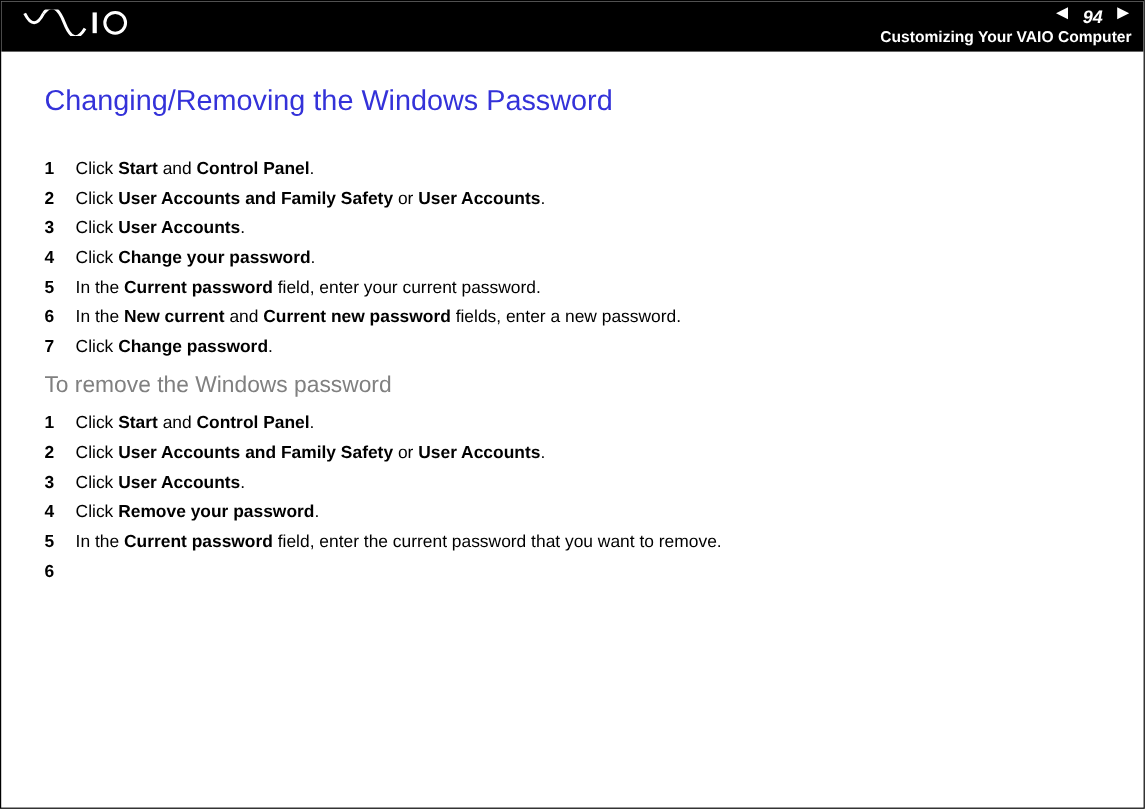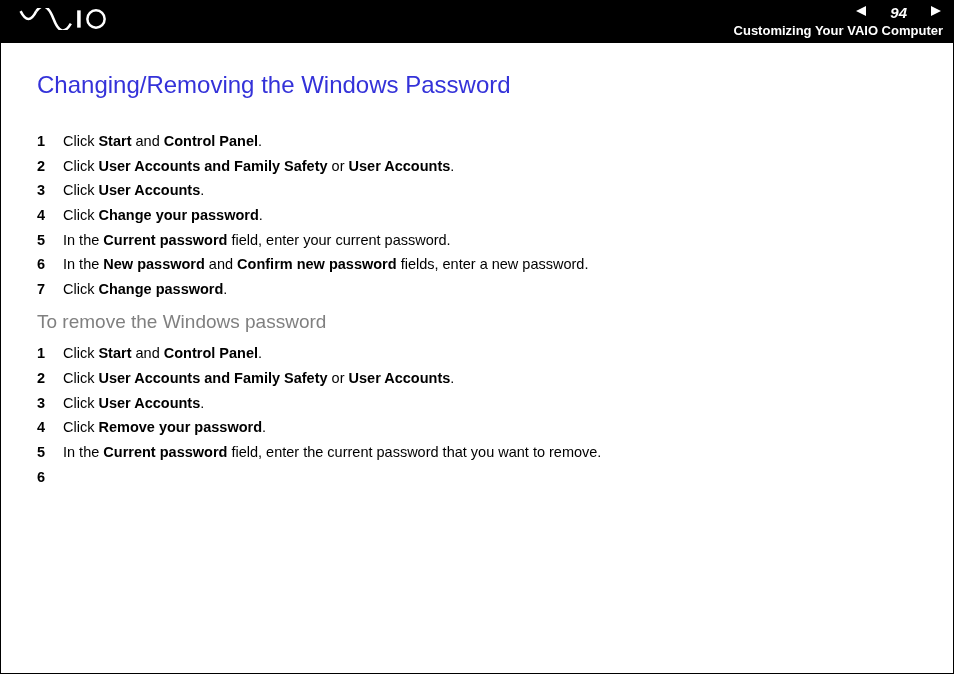--- a/index.html
+++ b/index.html
@@ -16,21 +16,21 @@
       position: relative;
     }
     .logo {
       position: absolute; left: 18px; top: 7px;
       font-weight: bold; letter-spacing: 2px;
       display: flex; align-items: center; gap: 2px;
     }
     .logo svg { height: 22px; }
     .pagenav {
       position: absolute; right: 10px; top: 3px;
-      display: flex; align-items: flex-start; gap: 18px;
+      display: flex; align-items: flex-end; gap: 6px;
     }
     .arrow-left, .arrow-right { cursor: pointer; }
     .pagenum {
       font-style: italic; font-weight: bold; font-size: 15px;
       padding: 0 4px;
     }
     .breadcrumb {
       position: absolute; right: 10px; top: 22px;
       font-weight: bold; font-size: 13px; text-align: center;
     }
@@ -101,21 +101,21 @@
         <li class="step">
           <span class="step-num">4</span>
           <span class="step-text">Click <b>Change your password</b>.</span>
         </li>
         <li class="step">
           <span class="step-num">5</span>
           <span class="step-text">In the <b>Current password</b> field, enter your current password.</span>
         </li>
         <li class="step">
           <span class="step-num">6</span>
-          <span class="step-text">In the <b>New password</b> and <b>Confirm new password</b> fields, enter a new password.</span>
+          <span class="step-text">In the <b>New current</b> and <b>Current new password</b> fields, enter a new password.</span>
         </li>
         <li class="step">
           <span class="step-num">7</span>
           <span class="step-text">Click <b>Change password</b>.</span>
         </li>
       </ol>
       <h2 class="subhead">To remove the Windows password</h2>
       <ol class="steps">
         <li class="step">
           <span class="step-num">1</span>

